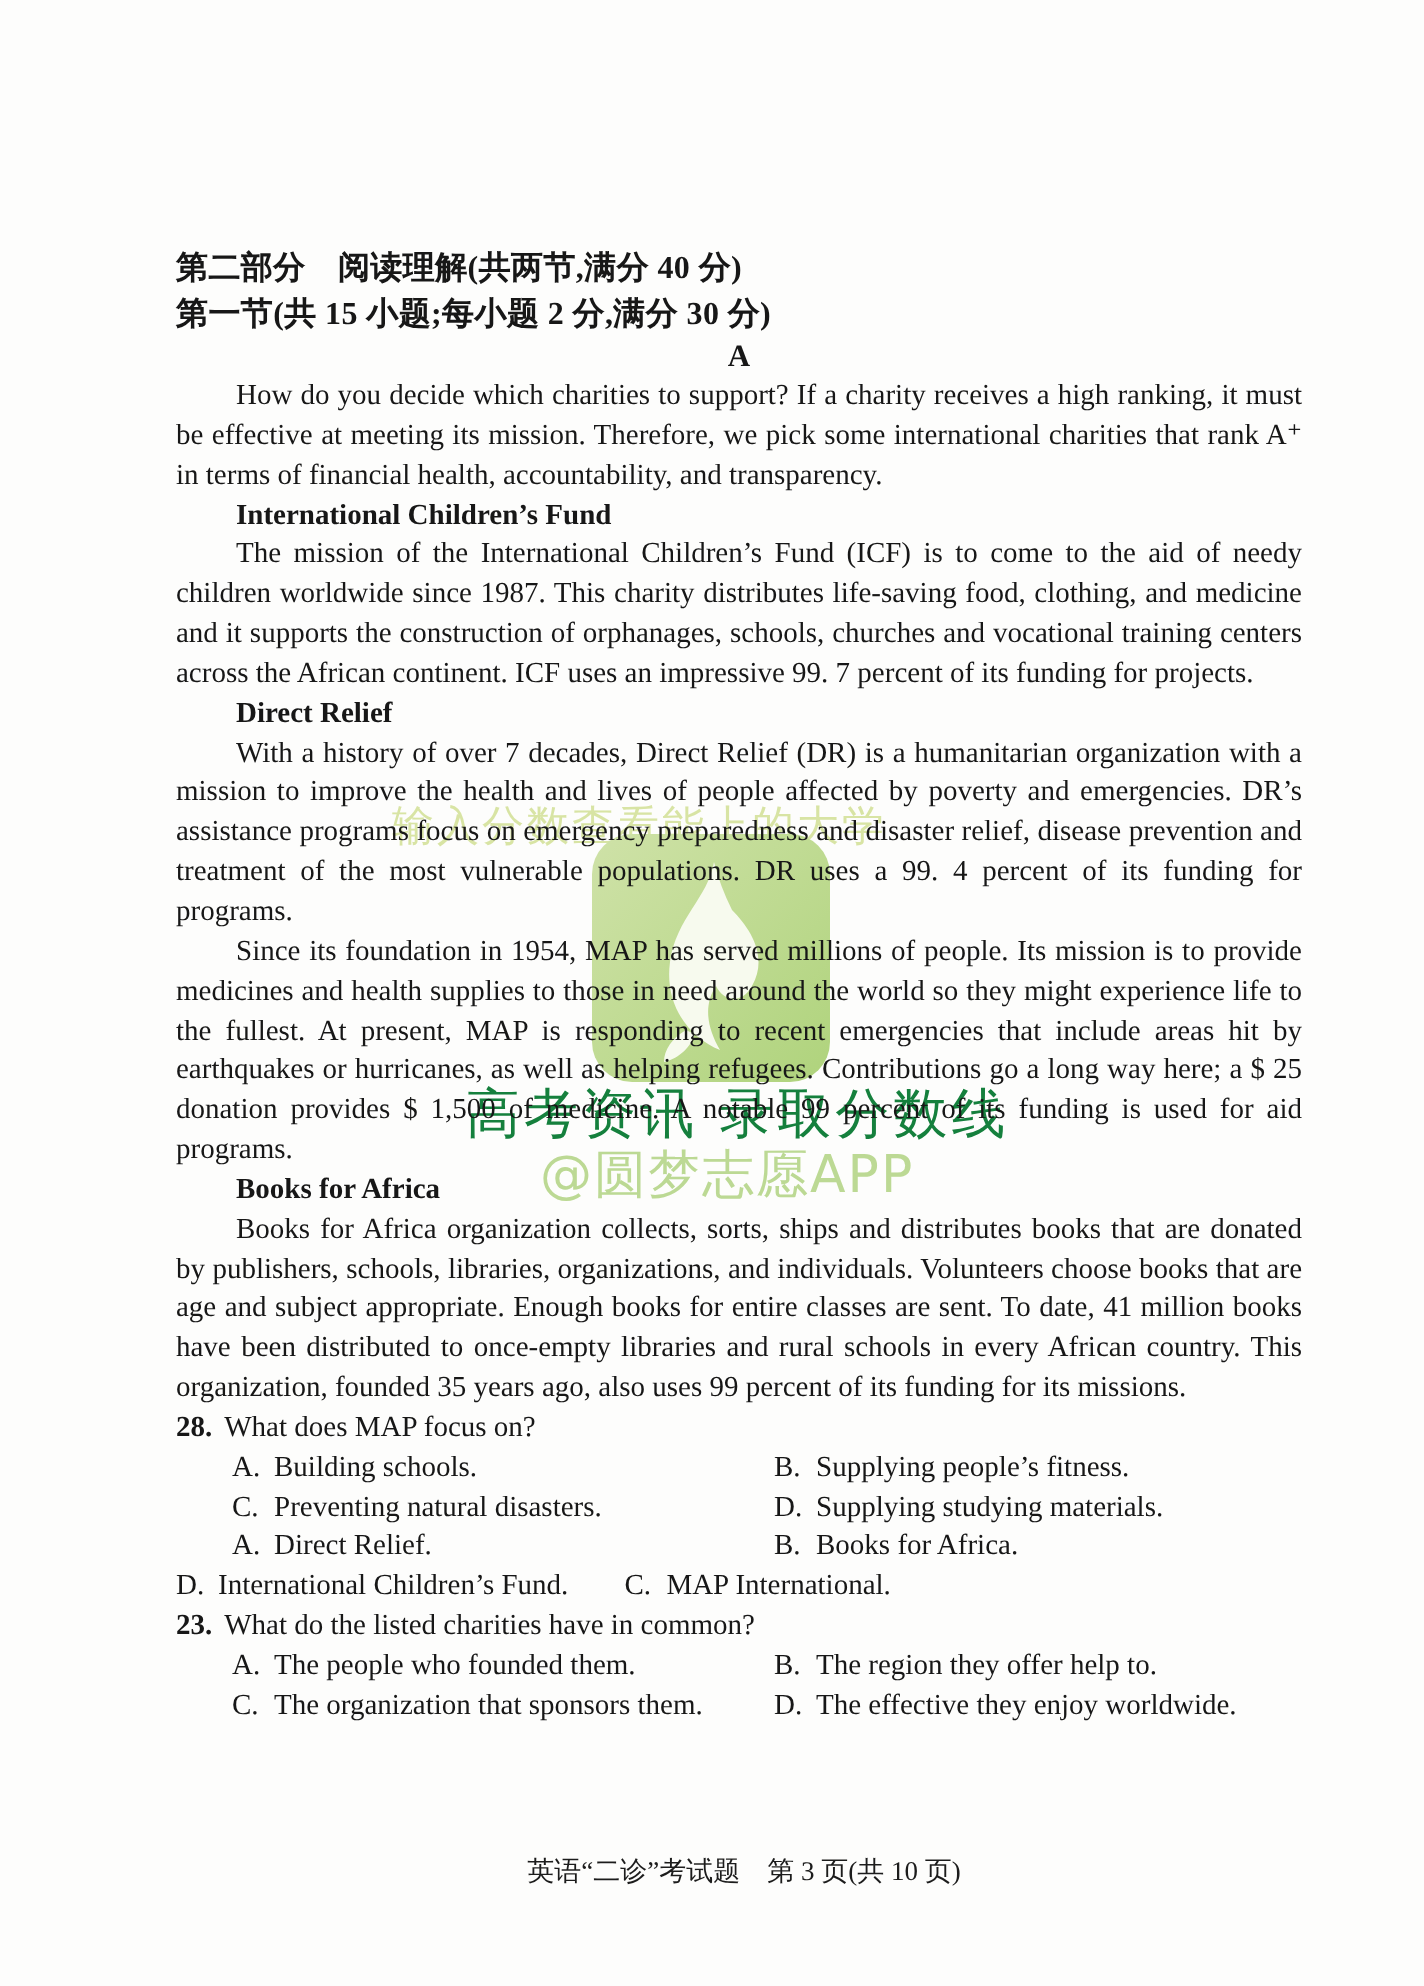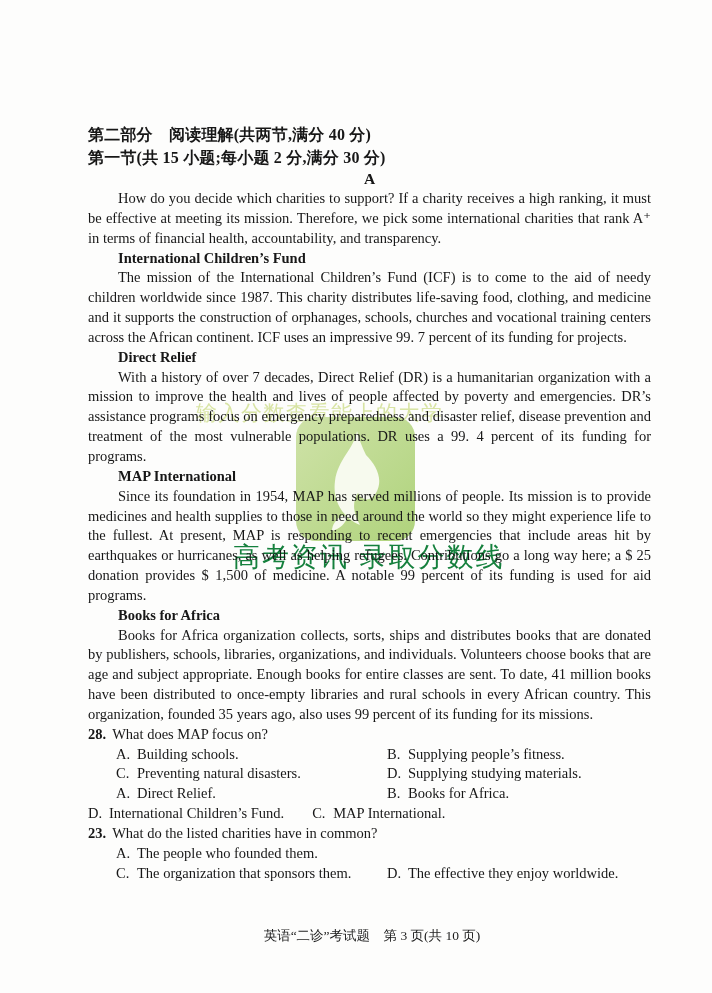--- a/index.html
+++ b/index.html
@@ -79,20 +79,21 @@
         <linearGradient id="wmgrad" x1="0" y1="0" x2="1" y2="1">
           <stop offset="0" stop-color="#cfe2a8"></stop>
           <stop offset="1" stop-color="#afd37c"></stop>
         </linearGradient>
       </defs>
       <rect x="0" y="0" width="119" height="124" rx="20" fill="url(#wmgrad)"></rect>
       <path d="M61 14 C 58 32, 42 42, 39 64 C 36 86, 49 102, 64 108 C 57 96, 56 85, 62 76 C 66 84, 75 85, 80 76 C 88 62, 80 48, 70 38 C 66 30, 63 22, 61 14 Z
                M47 98 C 40 102, 36 108, 36 114 C 44 112, 50 106, 51 100 Z" fill="#f7faee"></path>
     </svg>
     <div class="wm-line wm-line2">高考资讯 录取分数线</div>
+    <div class="wm-line wm-line3">@圆梦志愿APP</div>
   </div>
 
   <div class="content">
 
     <div class="hdr">第二部分　阅读理解(共两节,满分 40 分)</div>
     <div class="hdr">第一节(共 15 小题;每小题 2 分,满分 30 分)</div>
     <div class="passage-label">A</div>
 
     <p class="para">How do you decide which charities to support? If a charity receives a high ranking, it must be effective at meeting its mission. Therefore, we pick some international charities that rank A⁺ in terms of financial health, accountability, and transparency.</p>
 
@@ -100,21 +101,20 @@
       <div class="charity-heading">International Children’s Fund</div>
       <p class="para">The mission of the International Children’s Fund (ICF) is to come to the aid of needy children worldwide since 1987. This charity distributes life-saving food, clothing, and medicine and it supports the construction of orphanages, schools, churches and vocational training centers across the African continent. ICF uses an impressive 99. 7 percent of its funding for projects.</p>
     </div>
 
     <div>
       <div class="charity-heading">Direct Relief</div>
       <p class="para">With a history of over 7 decades, Direct Relief (DR) is a humanitarian organization with a mission to improve the health and lives of people affected by poverty and emergencies. DR’s assistance programs focus on emergency preparedness and disaster relief, disease prevention and treatment of the most vulnerable populations. DR uses a 99. 4 percent of its funding for programs.</p>
     </div>
 
     <div>
-      <div class="charity-heading">MAP International</div>
       <p class="para">Since its foundation in 1954, MAP has served millions of people. Its mission is to provide medicines and health supplies to those in need around the world so they might experience life to the fullest. At present, MAP is responding to recent emergencies that include areas hit by earthquakes or hurricanes, as well as helping refugees. Contributions go a long way here; a $ 25 donation provides $ 1,500 of medicine. A notable 99 percent of its funding is used for aid programs.</p>
     </div>
 
     <div>
       <div class="charity-heading">Books for Africa</div>
       <p class="para">Books for Africa organization collects, sorts, ships and distributes books that are donated by publishers, schools, libraries, organizations, and individuals. Volunteers choose books that are age and subject appropriate. Enough books for entire classes are sent. To date, 41 million books have been distributed to once-empty libraries and rural schools in every African country. This organization, founded 35 years ago, also uses 99 percent of its funding for its missions.</p>
     </div>
 
     <div class="question">
       <div class="q-line">
@@ -140,20 +140,21 @@
         <span class="opt-col first"><span class="opt-label">C.</span><span>MAP International.</span></span>
       </div>
     </div>
 
     <div class="question">
       <div class="q-line">
         <span class="q-num">23.</span><span>What do the listed charities have in common?</span>
       </div>
       <div class="opt-row">
         <span class="opt-col first"><span class="opt-label">A.</span><span>The people who founded them.</span></span>
+        <span class="opt-col"><span class="opt-label">B.</span><span>The region they offer help to.</span></span>
       </div>
       <div class="opt-row">
         <span class="opt-col first"><span class="opt-label">C.</span><span>The organization that sponsors them.</span></span>
         <span class="opt-col"><span class="opt-label">D.</span><span>The effective they enjoy worldwide.</span></span>
       </div>
     </div>
 
   </div>
 
   <div class="footer">英语“二诊”考试题　第 3 页(共 10 页)</div>

